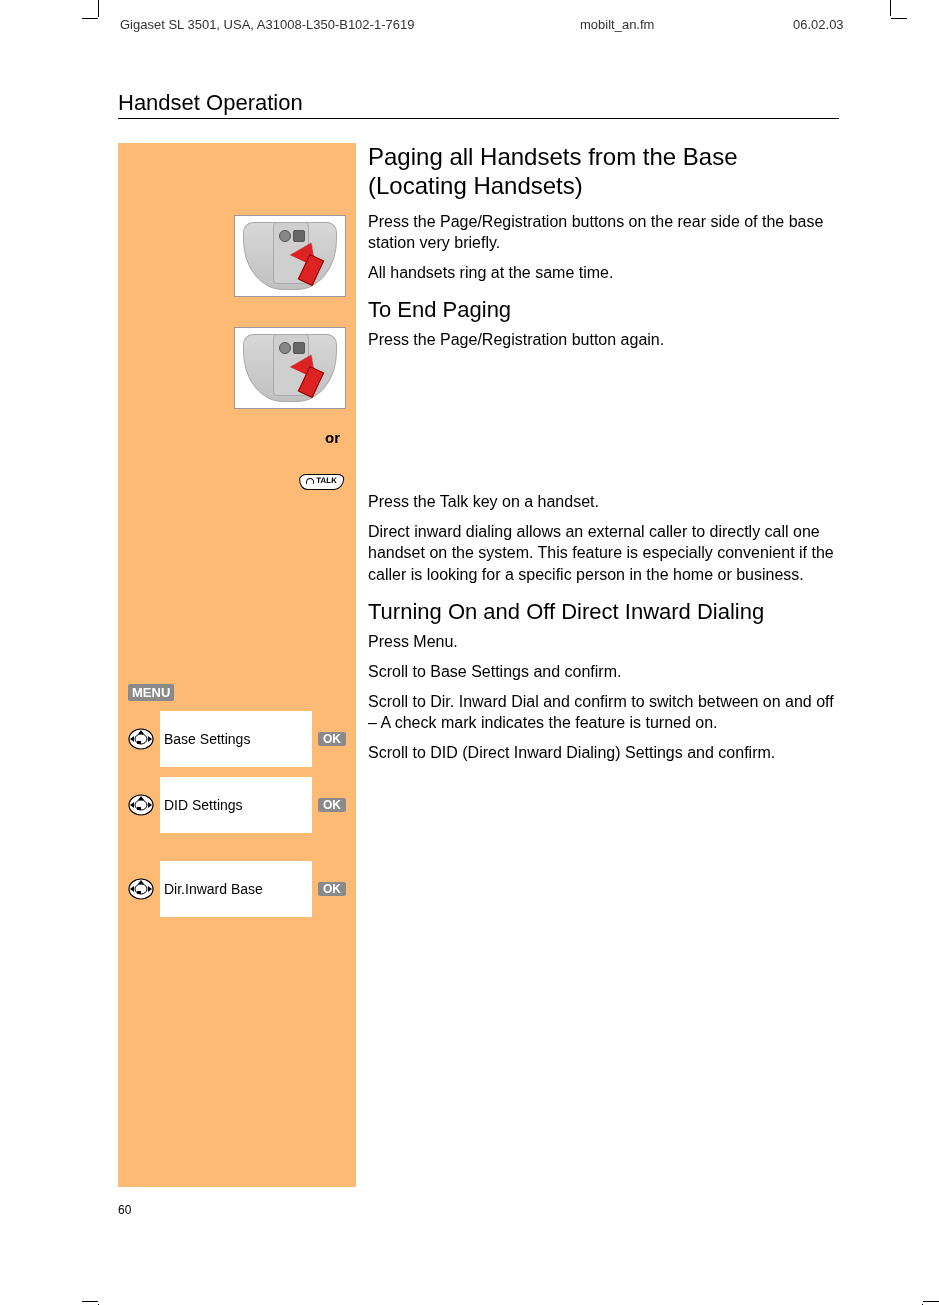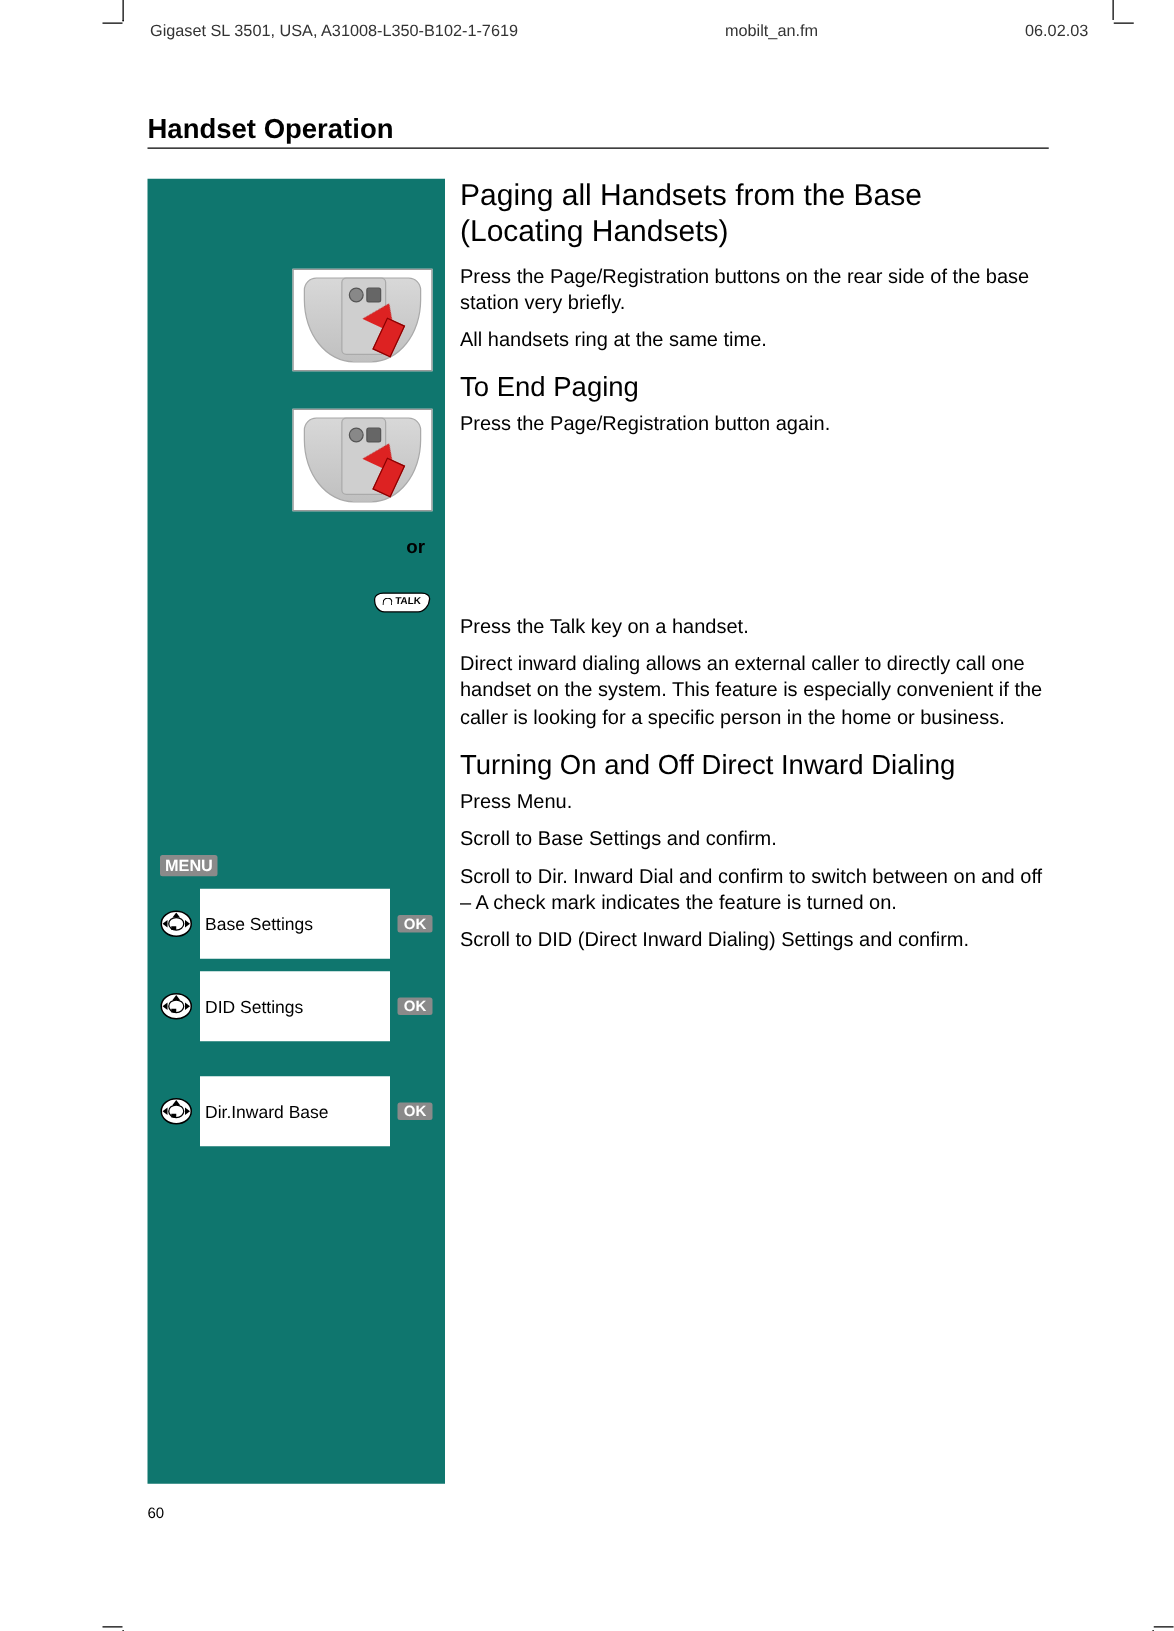--- a/index.html
+++ b/index.html
@@ -27,45 +27,45 @@
   .header-row {
     position: absolute;
     top: 17px;
     left: 120px;
     right: 60px;
     font-size: 13px;
     color: #333;
   }
   .header-left { position:absolute; left:0; }
   .header-mid { position:absolute; left:460px; }
-  .header-right { position:absolute; left:700px; }
+  .header-right { position:absolute; left:673px; }
 
   .page {
     position: relative;
     padding: 60px 100px 40px 118px;
     box-sizing: border-box;
     min-height: 1260px;
   }
   .section-title {
     font-size: 22px;
-    font-weight: bold;
+    font-weight: normal;
     font-family: "Arial Narrow", Arial, sans-serif;
     font-stretch: condensed;
     border-bottom: 1.5px solid #000;
     padding-bottom: 2px;
     margin-bottom: 24px;
   }
   .two-col {
     display: flex;
     align-items: flex-start;
   }
   .left-col {
     width: 238px;
     flex: 0 0 238px;
-    background: #0f766e;
+    background: #fdba74;
     min-height: 1044px;
     padding: 12px 10px 12px 10px;
     box-sizing: border-box;
     position: relative;
   }
   .right-col {
     flex: 1;
     padding-left: 12px;
     box-sizing: border-box;
   }

